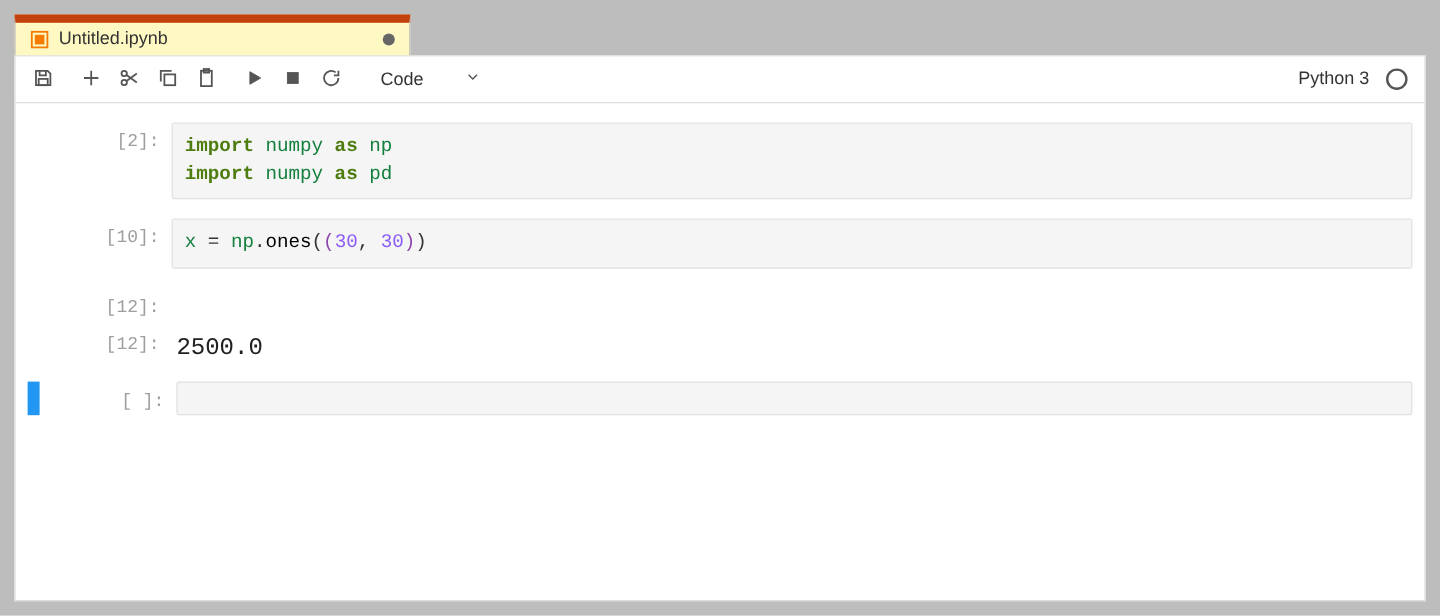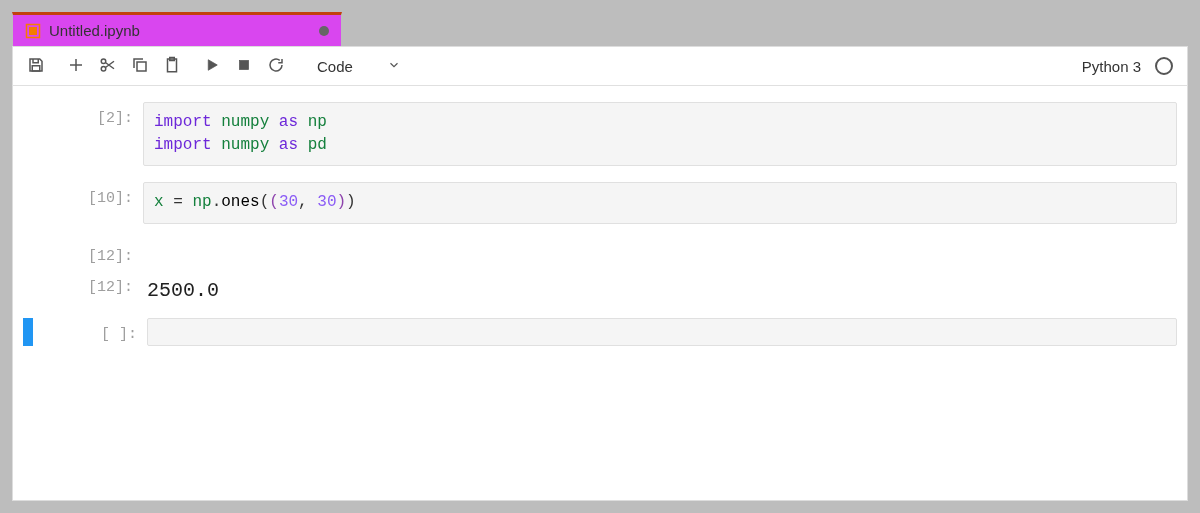--- a/index.html
+++ b/index.html
@@ -22,24 +22,24 @@
     
     .tabstrip {
       display: flex;
       align-items: flex-end;
       height: 34px;
       background: transparent;
     }
     .tab {
       display: flex;
       align-items: center;
-      background: #d946ef;
+      background: #fef9c3;
       border: 1px solid #bdbdbd;
       border-bottom: none;
-      border-top: 3px solid #c2410c;
+      border-top: 7px solid #c2410c;
       height: 34px;
       padding: 12px 12px;
       width: 330px;
       gap: 8px;
       position: relative;
     }
     .tab .file-icon {
       width: 16px; height: 16px;
       display: inline-flex; align-items: center; justify-content: center;
     }
@@ -73,21 +73,21 @@
     .tb-btn svg { width: 18px; height: 18px; stroke: #555; }
     .tb-sep { width: 6px; }
     .celltype {
       display: inline-flex; align-items: center; gap: 34px;
       margin-left: 10px;
       padding: 2px 6px;
       font-size: 15px;
       color: #333; cursor: pointer;
     }
     .spacer { flex: 1; }
-    .kernel-area { display: flex; align-items: center; gap: 14px; padding-right: 6px; }
+    .kernel-area { display: flex; align-items: flex-start; gap: 14px; padding-right: 6px; }
     .kernel-name { font-size: 15px; color: #333; }
     .kernel-circle { width: 18px; height: 18px; border: 2px solid #555; border-radius: 50%; }
     
     .notebook {
       flex: 1;
       background: #fff;
       border: 1px solid #ddd;
       border-top: none;
       padding: 16px 10px 20px 10px;
       overflow: auto;
@@ -132,21 +132,21 @@
       color: #333;
     }
     .code-input.empty { min-height: 28px; }
     .output-text {
       padding: 8px 4px 0 4px;
       font-family: SFMono-Regular, Menlo, Consolas, "Liberation Mono", monospace;
       font-size: 20px;
       color: #212121;
       white-space: pre;
     }
-    .tok-kw { color: #6d28d9; font-weight: normal; }
+    .tok-kw { color: #4d7c0f; font-weight: bold; }
     .tok-fn { color: #000000; }
     .tok-num { color: #8b5cf6; }
     .tok-pun { color: #333; }
     .tok-br { color: #8e44ad; }
     .tok-id { color: #15803d; }
   </style>
 </head>
 <body>
 
 <div class="nb-window">

